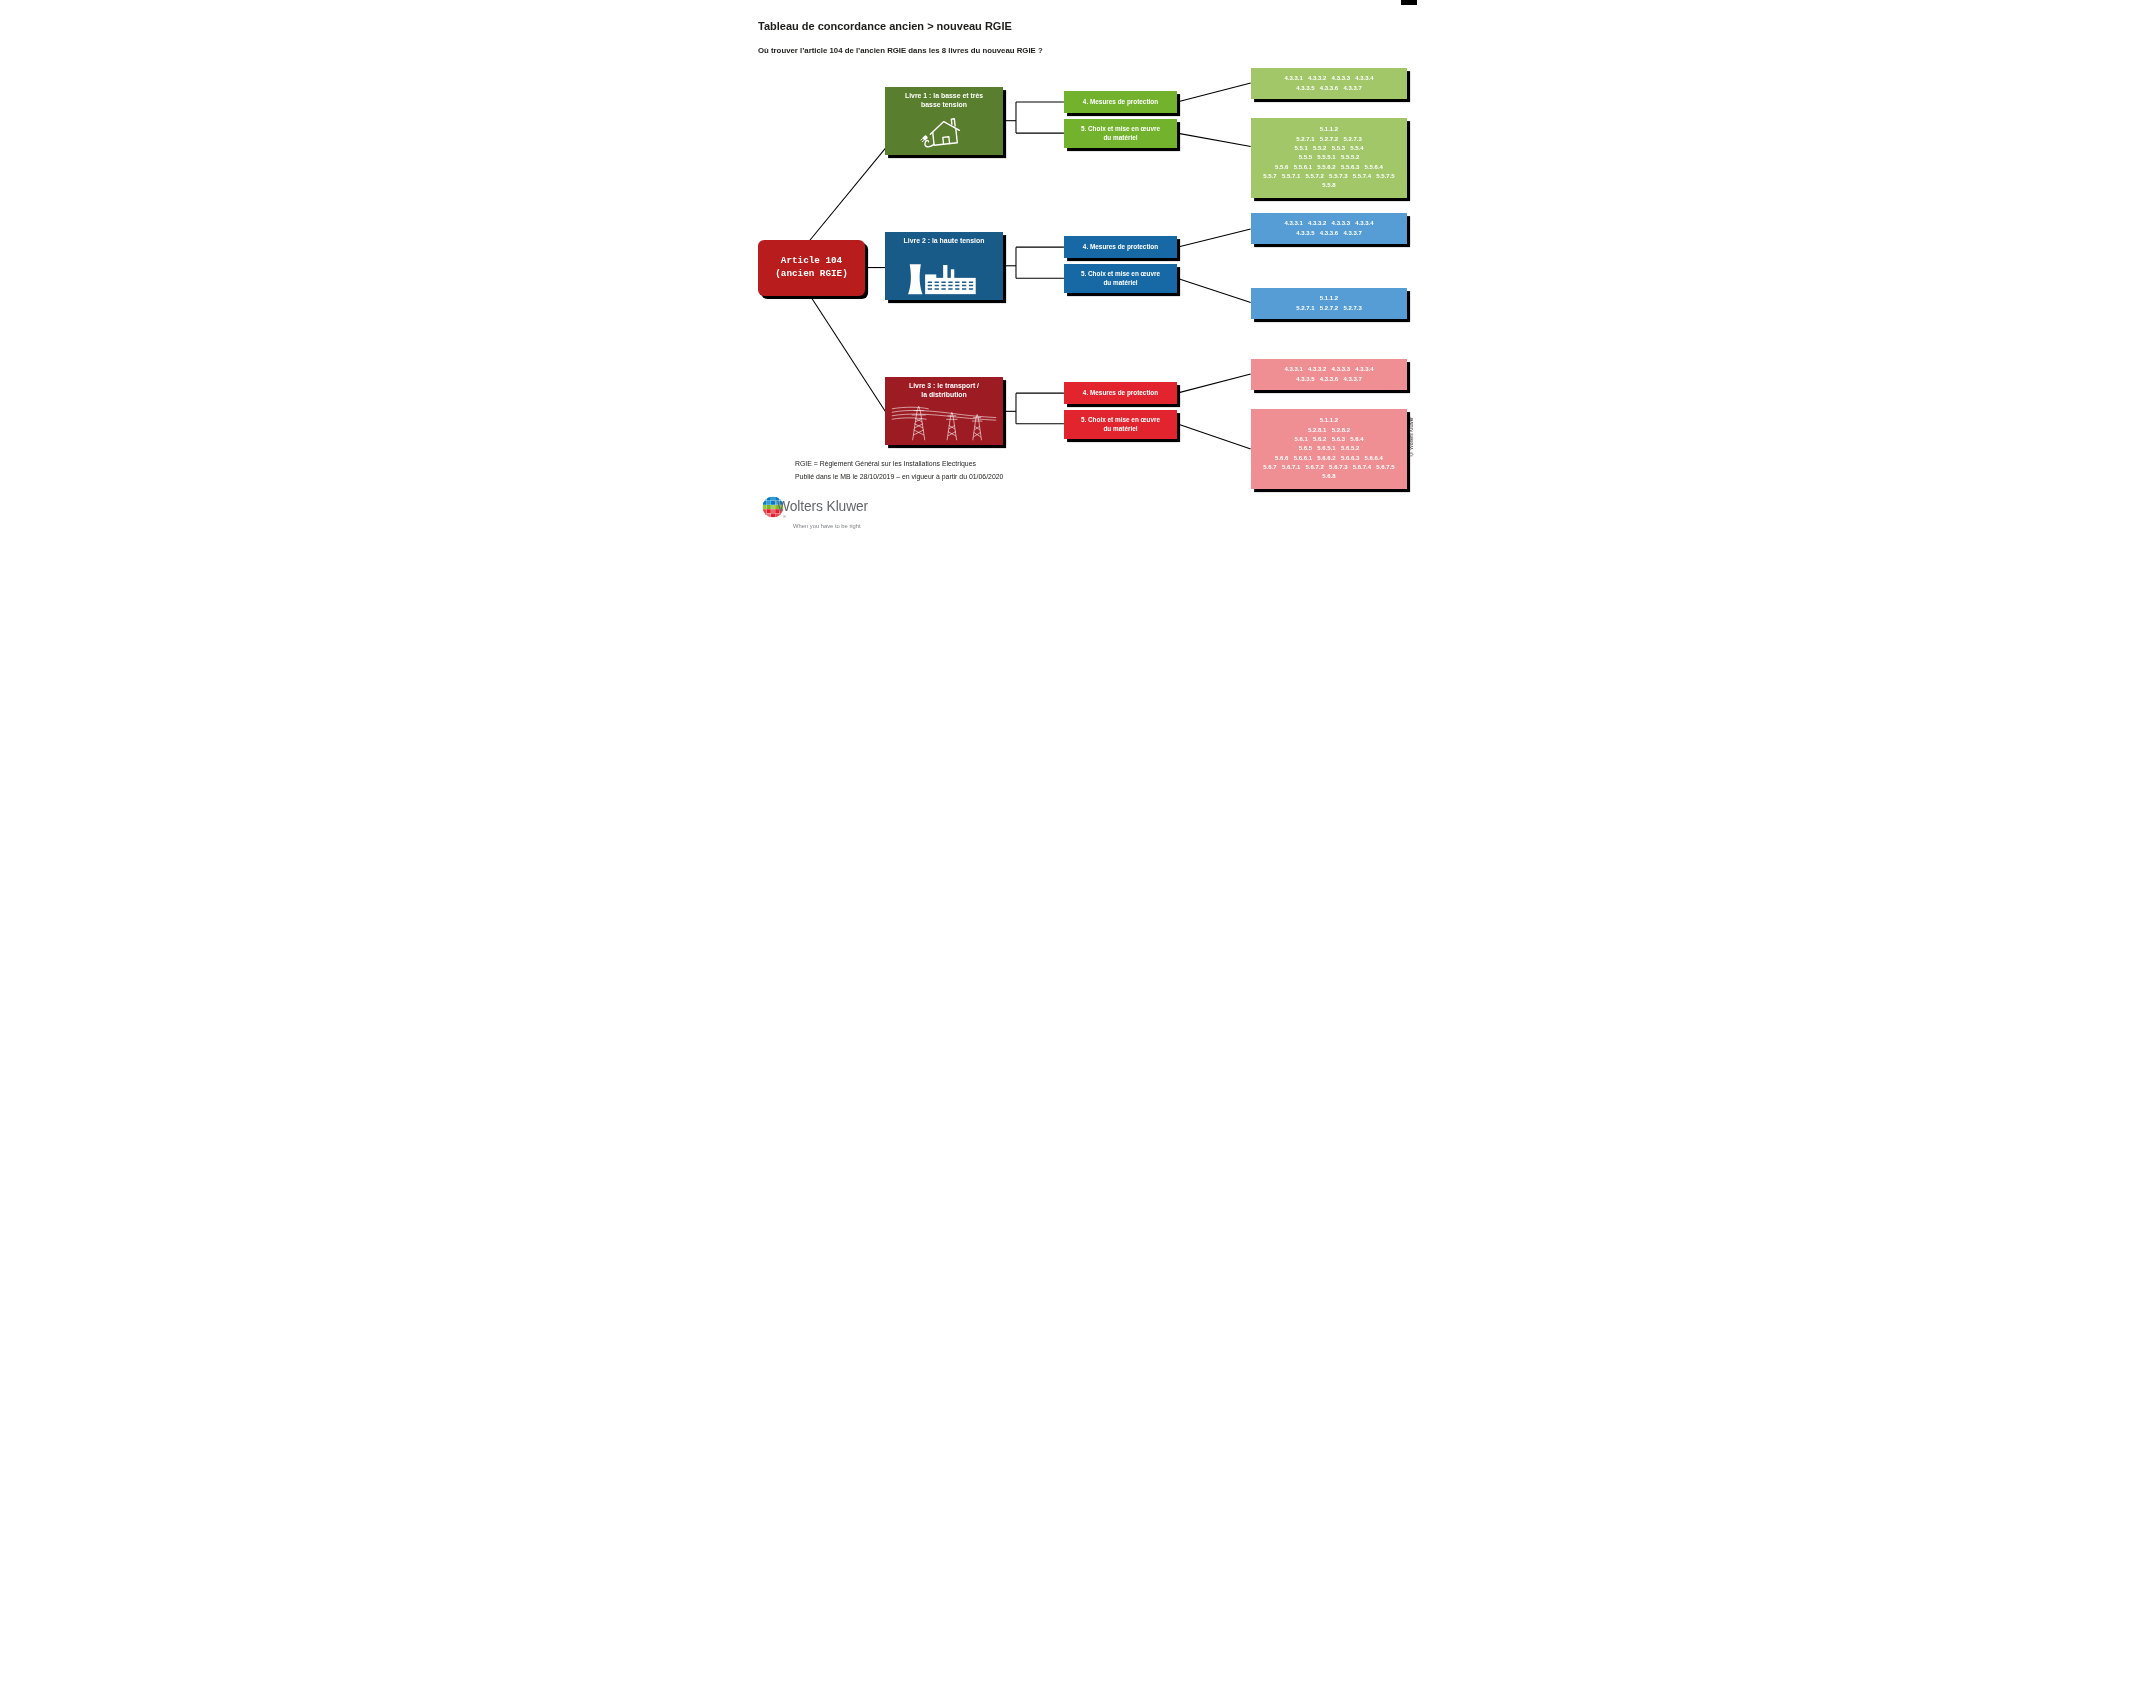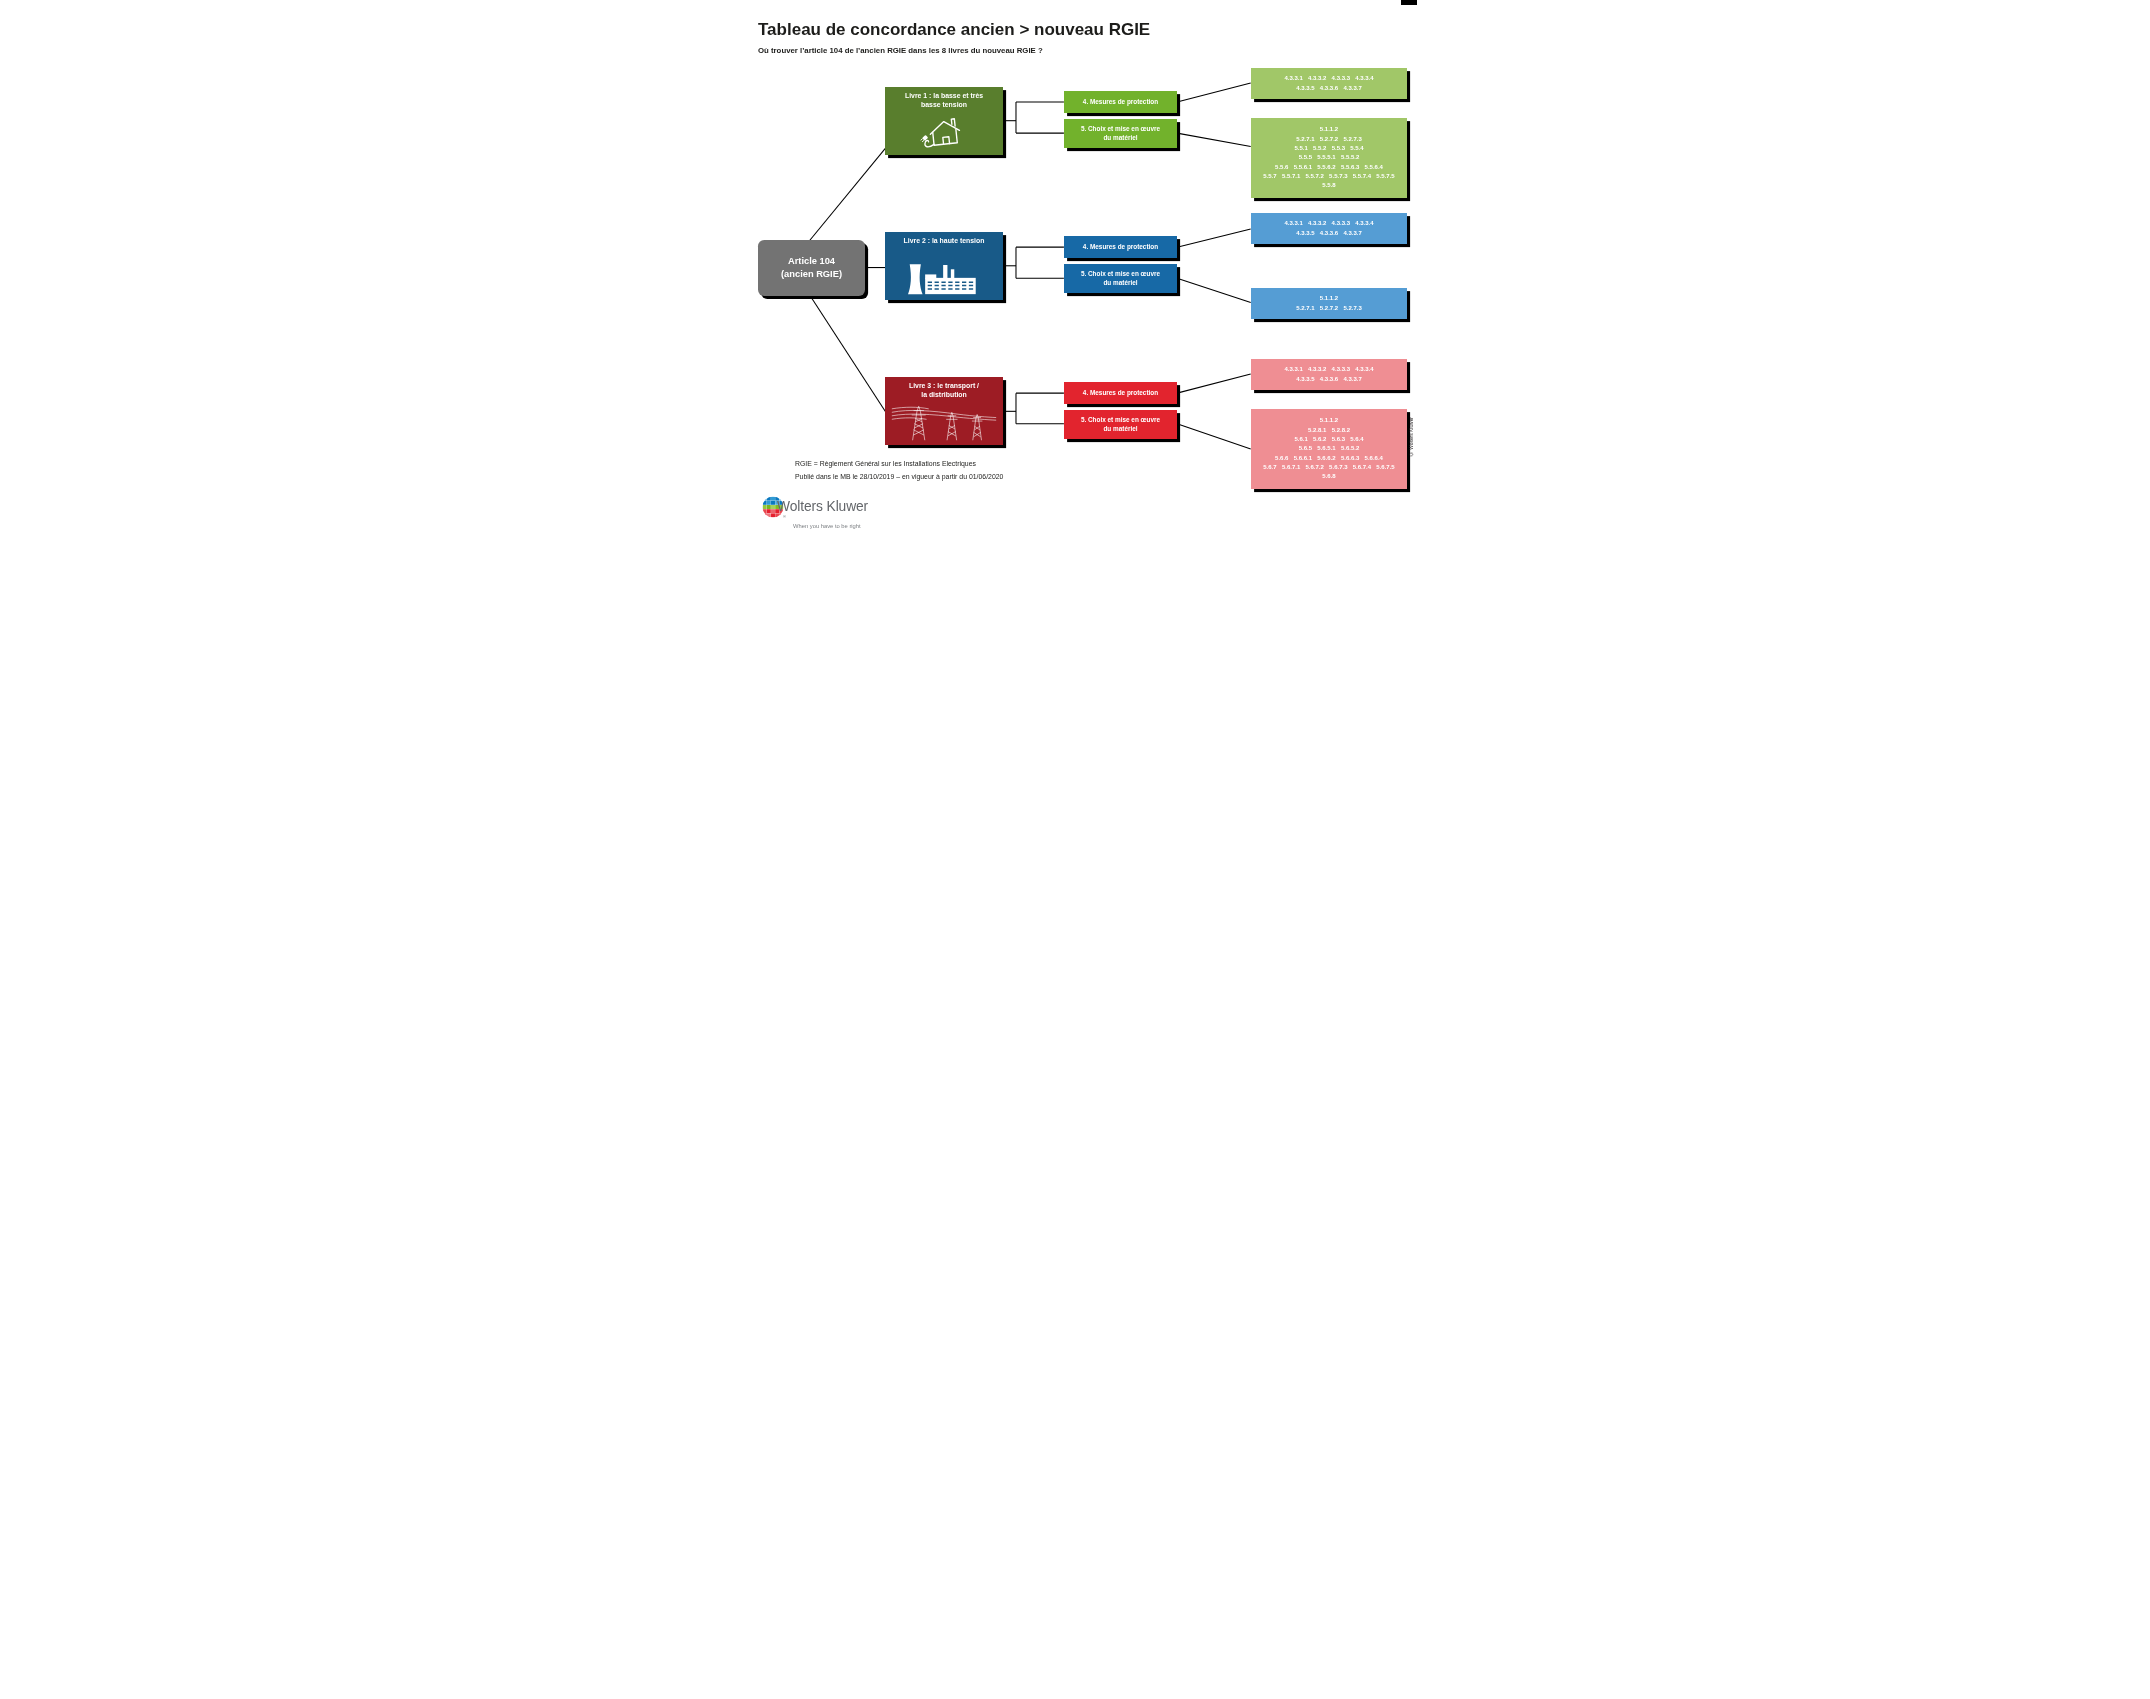--- a/index.html
+++ b/index.html
@@ -1,33 +1,33 @@
 <!DOCTYPE html>
 <html style="font-size:7px"><head>
 <meta charset="utf-8">
 <style>
   html,body{margin:0;padding:0;background:#ffffff;}
   body{font-family:"Liberation Sans", sans-serif;color:#1d1d1b;}
   .canvas{position:relative;width:684px;height:540px;background:#fff;margin:0 auto;overflow:hidden;}
 
   
-  .page-title{position:absolute;left:25px;top:19.5px;margin:0;font-size:17px;font-weight:700;color:#1d1d1b;}
+  .page-title{position:absolute;left:25px;top:19.5px;margin:0;font-size:11px;font-weight:700;color:#1d1d1b;}
   .page-subtitle{position:absolute;left:25px;top:46px;margin:0;font-size:7.8px;font-weight:700;color:#1d1d1b;}
 
   
   #connectors{position:absolute;left:0;top:0;width:684px;height:540px;z-index:1;}
   #connectors line{stroke:#000;stroke-width:2.4;}
 
   
   .box{position:absolute;z-index:2;color:#fff;font-weight:700;box-shadow:3.1px 3.1px 0 #000;box-sizing:border-box;}
 
   
-  #article-box{left:25px;top:240px;width:107px;height:56px;background:#737373;border-radius:6.2px;
+  #article-box{left:25px;top:240px;width:107px;height:56px;background:#b91c1c;border-radius:6.2px;
     display:flex;align-items:center;justify-content:center;text-align:center;
-    font-size:9.3px;line-height:1.35;white-space:pre-line;}
+    font-size:9.3px;line-height:1.35;white-space:pre-line;font-family:Liberation Mono, monospace;}
 
   
   .livre{width:118px;height:68px;}
   #livre1{left:152px;top:87px;background:#597e2d;}
   #livre2{left:152px;top:232px;background:#185a88;}
   #livre3{left:152px;top:377px;background:#9d1c24;}
   .livre-title{padding:5.3px 9.8px 0;font-size:6.9px;line-height:1.25;text-align:center;white-space:pre-line;}
   .livre-icon{position:absolute;left:50%;transform:translateX(-50%);}
   #house-icon{bottom:4.4px;width:49px;height:38px;}
   #factory-icon{bottom:5.3px;width:87px;height:36px;}

